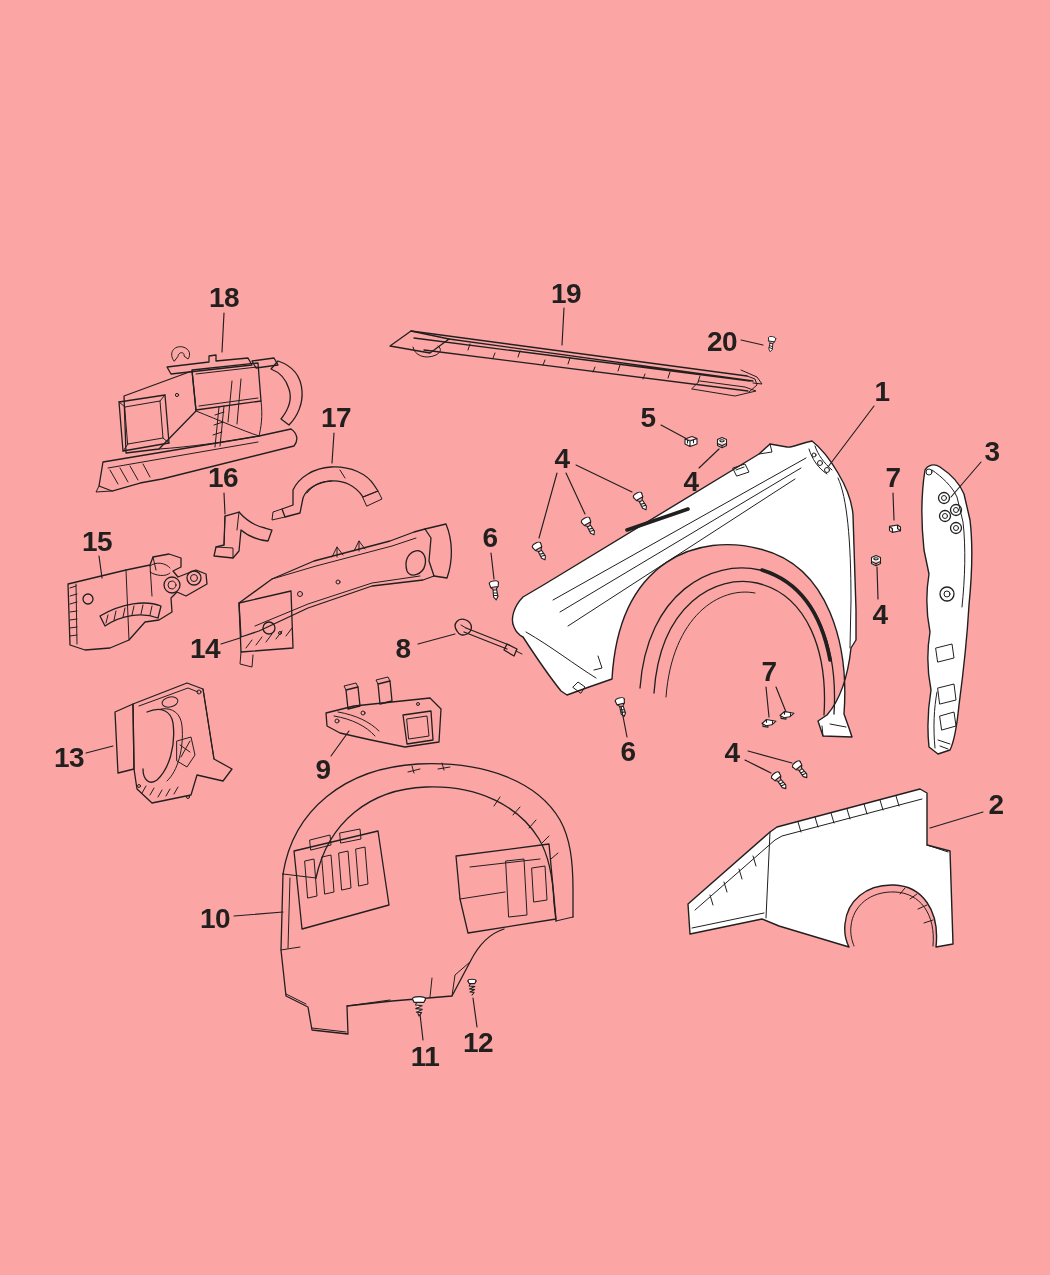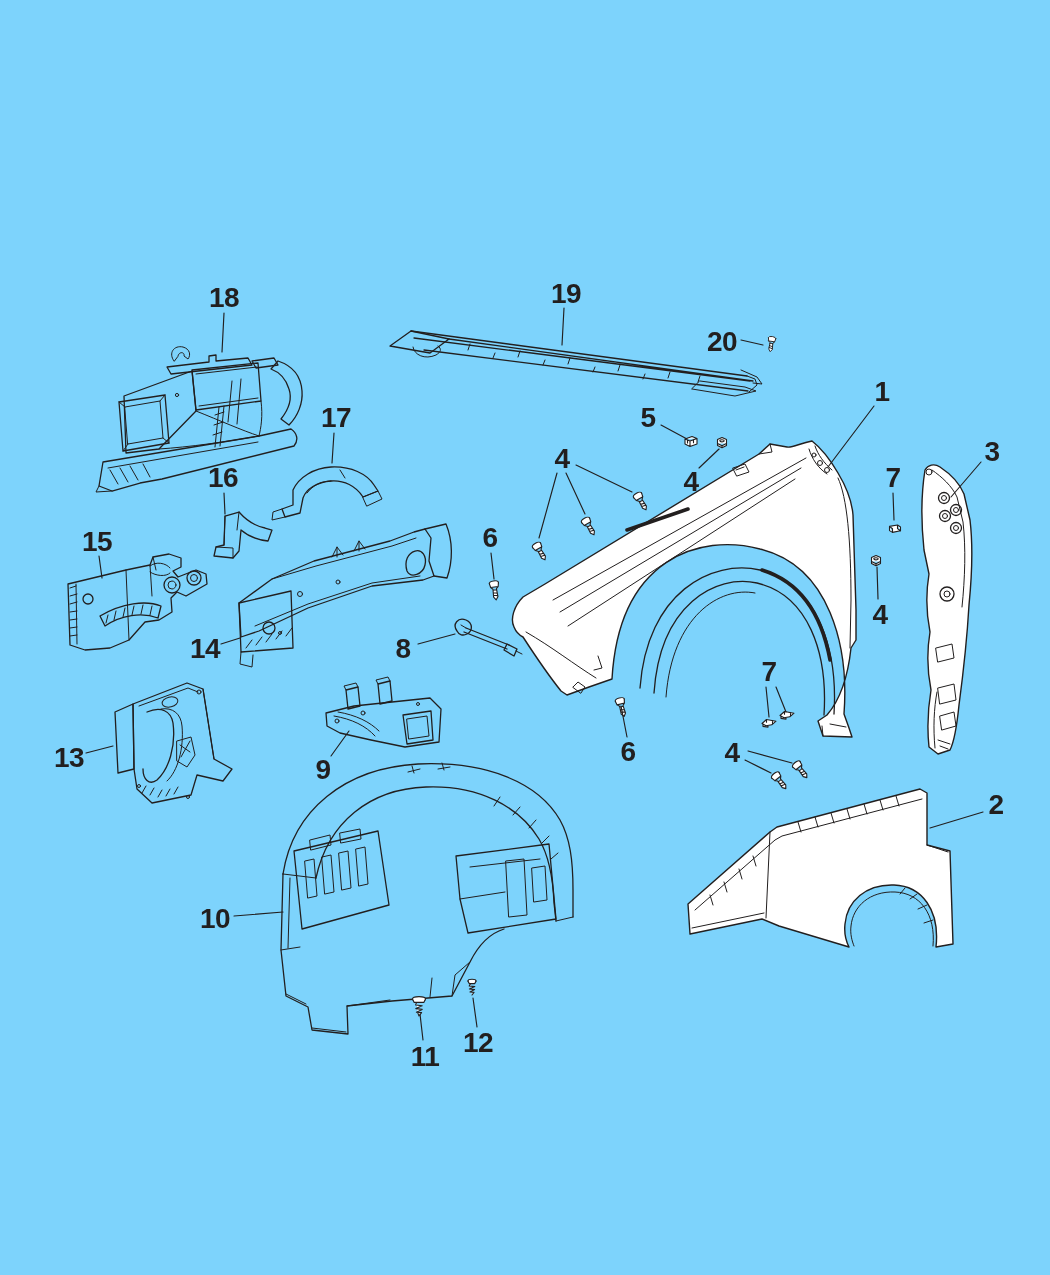--- a/index.html
+++ b/index.html
@@ -11,21 +11,21 @@
   .thin{stroke-width:1;}
   .thick{stroke-width:3.6;}
   .lead{fill:none;stroke:var(--ink,#221f1f);stroke-width:1.15;stroke-linecap:round;}
   text.callout{font-family:"Liberation Sans",sans-serif;font-weight:600;font-size:28px;
                letter-spacing:-0.5px;fill:var(--ink,#221f1f);}
   .glyph path,.glyph ellipse{fill:#ffffff;stroke:var(--ink,#221f1f);stroke-width:1.1;stroke-linejoin:round;stroke-linecap:round;}
 </style>
 </head>
 <body>
 
-<div class="stage" style="background: #7dd3fc;">
+<div class="stage" style="background: #fca5a5;">
 <svg id="diagram-svg" width="1050" height="1275" viewBox="0 0 1050 1275">
 
   <defs>
     <g id="g-screw" class="glyph">
       <ellipse cx="0" cy="-1" rx="4.6" ry="2.1"></ellipse>
       <path d="M-4.6,-1 L-3.8,3 L3.8,3 L4.6,-1 M-3.8,3 L-1.8,5 L-1.8,6 M3.8,3 L1.8,5 L1.8,6 M-1.8,6 L-2.2,13 L0,16 L2.2,13 L1.8,6 Z M-2,8.5 L2,9.5 M-2.1,11 L2.1,12"></path>
     </g>
     <g id="g-push-pin" class="glyph">
       <ellipse cx="0" cy="0" rx="6.5" ry="2.4"></ellipse>
       <path d="M-6.5,0 L-4.8,3.4 L4.8,3.4 L6.5,0 M-2.4,3.4 L-3.4,6 L3.2,6.8 L-3.2,9.6 L3.2,10.4 L-2.6,13.2 L2.6,13.6 L0,17 L-1.4,13.4"></path>

